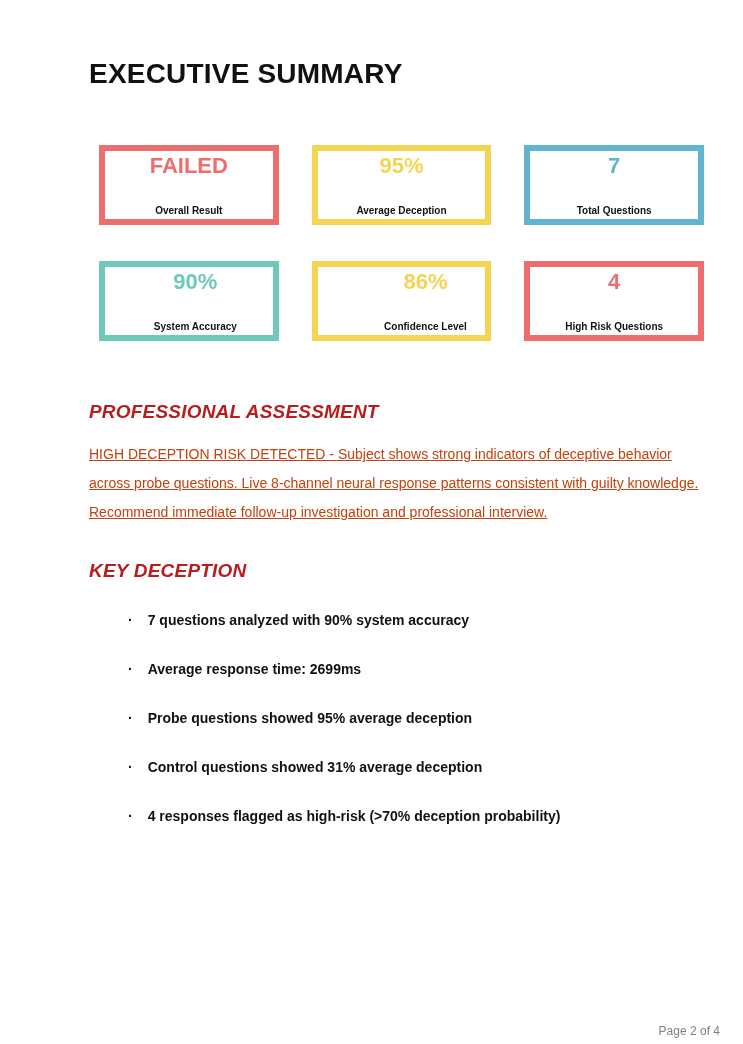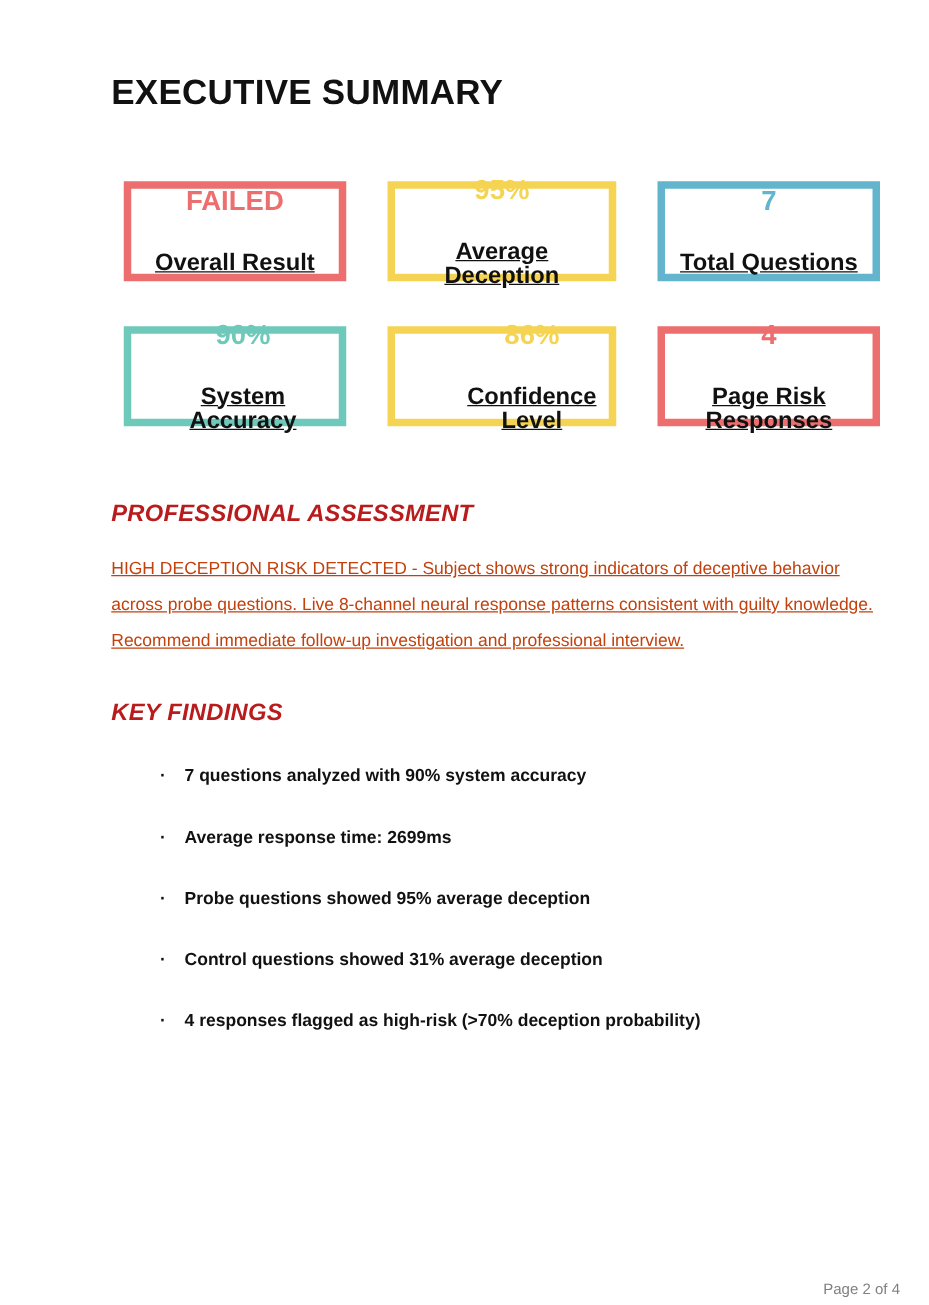--- a/index.html
+++ b/index.html
@@ -41,25 +41,24 @@
     justify-content: center;
     gap: 9px;
     text-align: center;
   }
   .card-value {
     font-size: 22px;
     font-weight: bold;
     line-height: 1;
   }
   .card-label {
-    font-size: 19px;
+    font-size: 10px;
     font-weight: bold;
     color: #111111;
     line-height: 1;
-    text-decoration: underline;
   }
   .section-heading {
     font-size: 19px;
     font-weight: bold;
     color: #b91c1c;
     letter-spacing: 0.2px;
     font-style: italic;
   }
   .assessment-heading { margin-top: 50px; }
   .assessment-body {
@@ -119,28 +118,28 @@
     <div class="stat-card" style="border-color: rgb(111, 201, 186); padding-left: 13px;">
       <div class="card-value" style="color: rgb(111, 201, 186);">90%</div>
       <div class="card-label">System Accuracy</div>
     </div>
     <div class="stat-card" style="border-color: rgb(245, 212, 84); padding-left: 48px;">
       <div class="card-value" style="color: rgb(245, 212, 84);">86%</div>
       <div class="card-label">Confidence Level</div>
     </div>
     <div class="stat-card" style="border-color: rgb(237, 110, 110);">
       <div class="card-value" style="color: rgb(237, 110, 110);">4</div>
-      <div class="card-label">Page Risk Responses</div>
+      <div class="card-label">High Risk Questions</div>
     </div>
   </div>
 
   <h2 class="section-heading assessment-heading">PROFESSIONAL ASSESSMENT</h2>
   <p class="assessment-body">HIGH DECEPTION RISK DETECTED - Subject shows strong indicators of deceptive behavior across probe questions. Live 8-channel neural response patterns consistent with guilty knowledge. Recommend immediate follow-up investigation and professional interview.</p>
 
-  <h2 class="section-heading findings-heading">KEY FINDINGS</h2>
+  <h2 class="section-heading findings-heading">KEY DECEPTION</h2>
   <ul class="findings-list">
     <li><span class="bullet">·</span><span>7 questions analyzed with 90% system accuracy</span></li>
     <li><span class="bullet">·</span><span>Average response time: 2699ms</span></li>
     <li><span class="bullet">·</span><span>Probe questions showed 95% average deception</span></li>
     <li><span class="bullet">·</span><span>Control questions showed 31% average deception</span></li>
     <li><span class="bullet">·</span><span>4 responses flagged as high-risk (&gt;70% deception probability)</span></li>
   </ul>
 
   <div class="page-footer">Page 2 of 4</div>
 

